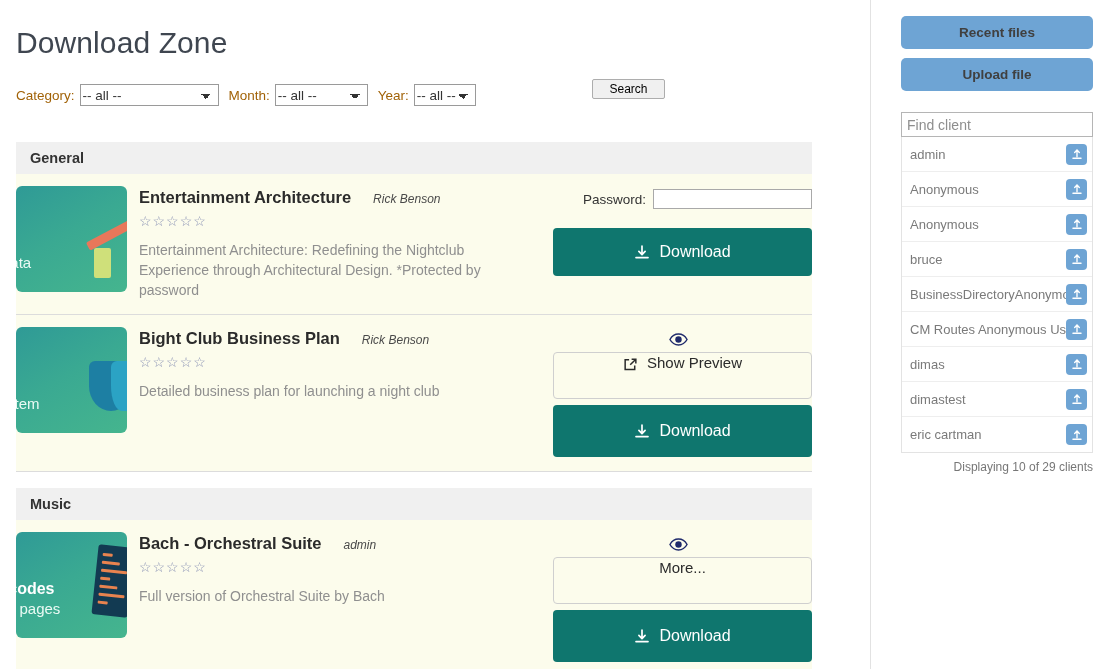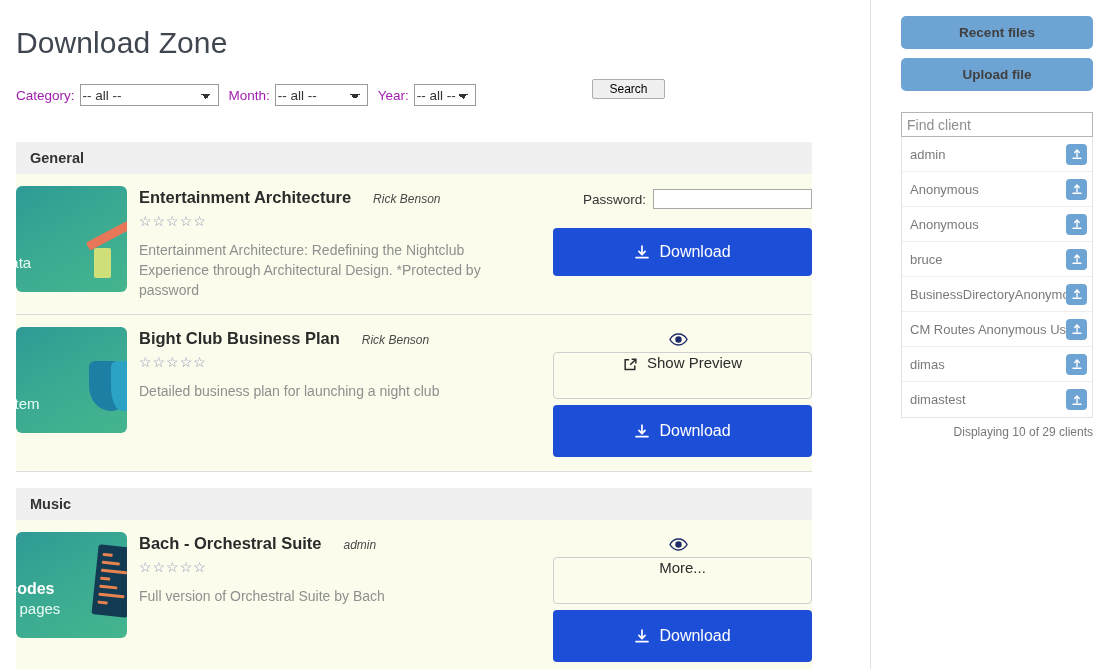--- a/index.html
+++ b/index.html
@@ -29,21 +29,21 @@
   }
 
   
   .filter-bar {
     position: relative;
     margin: 24px 0 0 16px;
     height: 48px;
   }
   .filter-inline { display: flex; align-items: center; gap: 0; }
   .flabel {
-    font-size: 13.5px; color: #a21caf; margin-right: 5px;
+    font-size: 13.5px; color: #a16207; margin-right: 5px;
   }
   .fselect {
     font-family: "Liberation Sans", sans-serif;
     font-size: 13.5px;
     color: #333;
     height: 22px;
     border: 1px solid #9a9a9a;
     background: #fff;
     padding: 1px 2px;
     margin-right: 10px;
@@ -257,21 +257,21 @@
     font-size: 15px;
     color: #2b2b2b;
     display: flex;
     justify-content: center;
     gap: 9px;
     cursor: pointer;
     margin: 0 0 6px 9px;
   }
   .btn-download {
     height: 48px;
-    background: #1d4ed8;
+    background: #0f766e;
     border: none;
     border-radius: 4px;
     color: #fff;
     font-family: "Liberation Sans", sans-serif;
     font-size: 16px;
     display: flex;
     align-items: center;
     justify-content: center;
     gap: 9px;
     cursor: pointer;
@@ -566,17 +566,25 @@
             </span>
           </div>
           <div class="client-row">
             <span class="client-name">dimastest</span>
             <span class="upload-chip">
               <svg width="12" height="12" viewBox="0 0 16 16" class="icon-svg">
                 <path d="M8 11.5V3.4M8 2.6L4.9 6M8 2.6L11.1 6M2.6 13.6h10.8" stroke="#ffffff" stroke-width="1.8" fill="none" stroke-linecap="round"></path>
               </svg>
             </span>
           </div>
+          <div class="client-row">
+            <span class="client-name">eric cartman</span>
+            <span class="upload-chip">
+              <svg width="12" height="12" viewBox="0 0 16 16" class="icon-svg">
+                <path d="M8 11.5V3.4M8 2.6L4.9 6M8 2.6L11.1 6M2.6 13.6h10.8" stroke="#ffffff" stroke-width="1.8" fill="none" stroke-linecap="round"></path>
+              </svg>
+            </span>
+          </div>
         </div>
       <div class="list-footer">Displaying 10 of 29 clients</div>
     </div>
   </div>
 </div>
 
 </body></html>

